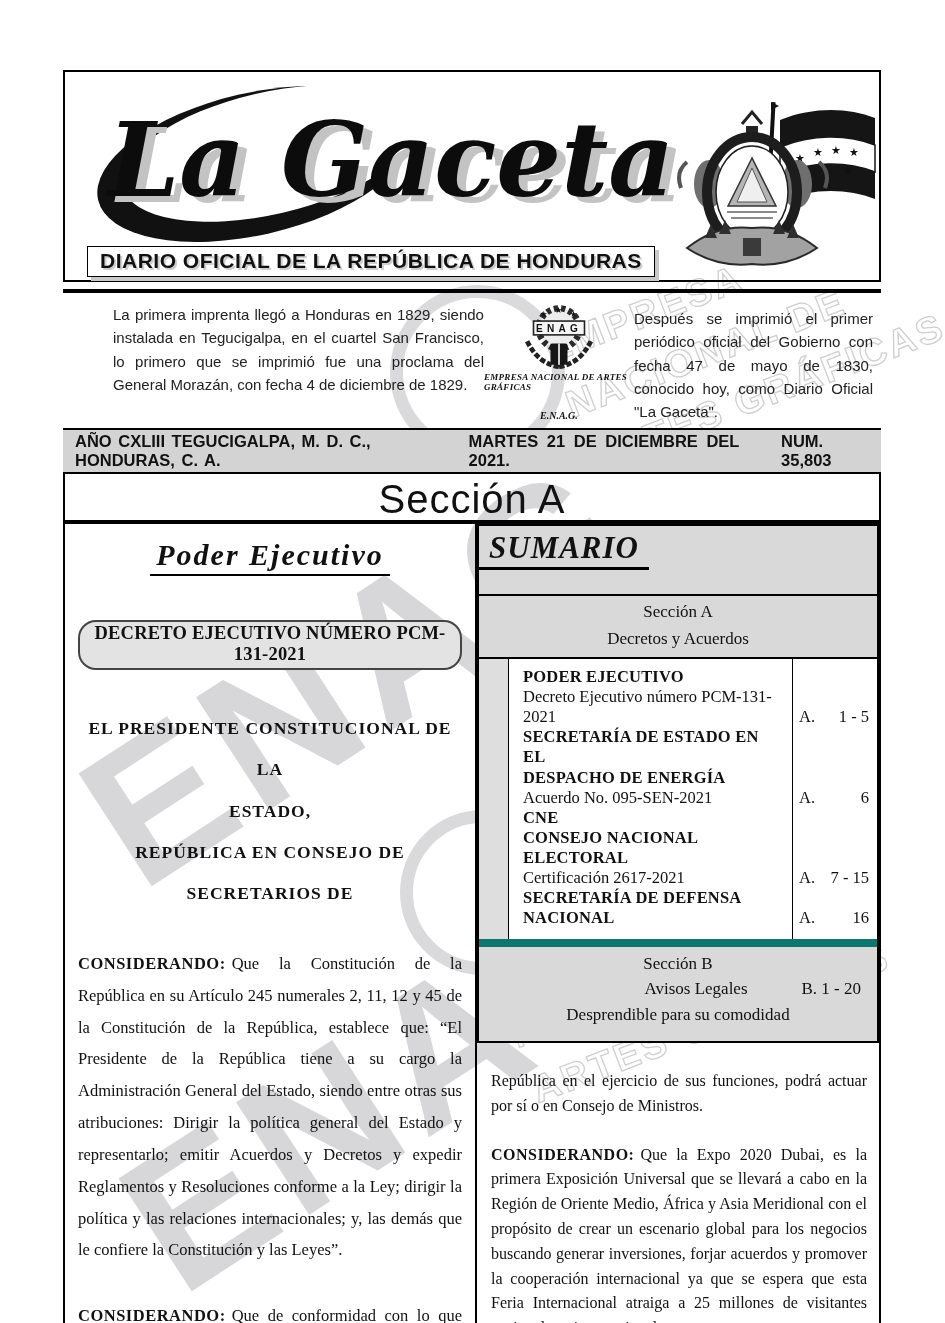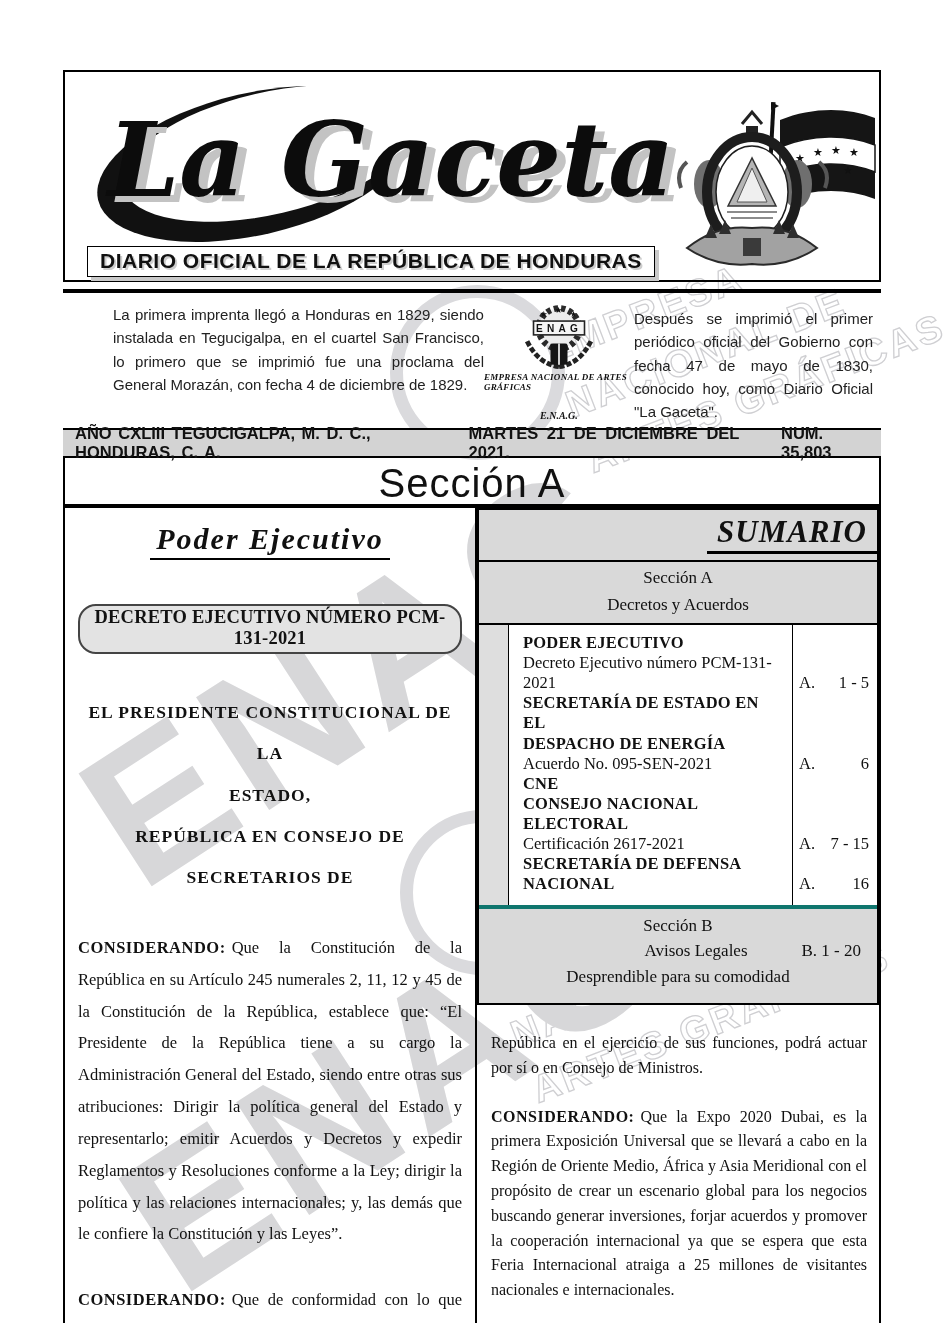--- a/index.html
+++ b/index.html
@@ -38,21 +38,21 @@
   .info-note { font-size:15px; line-height:1.55; color:#222; text-align:justify; }
   .note-left { width:388px; margin-left:50px; }
   .note-right { width:250px; margin-right:8px; margin-top:4px; }
   .badge-wrap { flex:1; display:flex; flex-direction:column; align-items:center; }
   .badge-cap1 { font-size:9px; font-weight:bold; font-style:italic; letter-spacing:.3px;
                 font-family:"Liberation Serif", serif; margin-top:1px; }
   .badge-cap2 { font-size:10px; font-weight:bold; font-style:italic;
                 font-family:Liberation Serif, serif; margin-top:18px; }
 
   .date-bar { margin-top:3px; border-top:2.5px solid #000; border-bottom:2.5px solid #000;
-              background:#d3d3d3; height:30px; display:flex; align-items:center;
+              background:#d3d3d3; height:46px; display:flex; align-items:center;
               justify-content:space-between; padding:0 12px;
               font-family:"Liberation Sans", sans-serif; font-weight:bold; font-size:16.5px; }
   .date-left { word-spacing:2px; }
   .date-right { display:flex; gap:34px; word-spacing:4px; }
 
   .section-frame { border-left:2.5px solid #000; border-right:2.5px solid #000;
                    border-bottom:3px solid #000; }
   .section-banner { text-align:center; font-family:"Liberation Sans", sans-serif;
                     font-size:40px; height:50px; line-height:50px;
                     border-bottom:4px solid #000; letter-spacing:1px; }
@@ -70,41 +70,41 @@
   .decree-pill { display:inline-block; border:2px solid #444; border-radius:18px;
                  background:#e3e3e3; padding:1px 12px 3px; font-weight:bold;
                  font-size:18.5px; letter-spacing:.2px; }
   .president { margin-top:38px; text-align:center; font-weight:bold;
                font-size:17.5px; line-height:2.35; letter-spacing:1px; }
   .body-par { margin-top:34px; text-align:justify; font-size:16.5px; line-height:1.93; }
   .body-par .lead { font-weight:bold; margin-right:6px; letter-spacing:.5px; }
 
   
   .sumario { border:2.5px solid #000; }
-  .sum-title { background:#d9d9d9; text-align:right; padding:4px 0 6px;
+  .sum-title { background:#d9d9d9; text-align:left; padding:4px 0 24px;
                border-bottom:2px solid #000; }
   .sum-title span { display:inline-block; font-weight:bold; font-style:italic;
                     font-size:31px; letter-spacing:1px; border-bottom:3.5px solid #000;
                     padding:0 10px 1px; }
   .sum-subhead { background:#d9d9d9; text-align:center; font-size:17px;
                  line-height:1.55; padding:3px 0 5px; border-bottom:2px solid #000; }
   .sum-body { position:relative; background:#fff; padding:8px 0 10px; }
   .sum-gutter { position:absolute; left:0; top:0; bottom:0; width:30px;
                 background:#dedede; border-right:1.5px solid #000; }
   .sum-vline { position:absolute; right:84px; top:0; bottom:0; width:0;
                border-left:1.5px solid #000; }
   .sum-entry { display:flex; position:relative; }
   .sum-entry + .sum-entry { margin-top:0; }
   .sum-main { flex:1; padding:0 8px 0 44px; font-size:16.5px; line-height:1.22; }
   .sum-h { display:block; font-weight:bold; letter-spacing:.2px; }
   .sum-item { display:block; }
   .sum-pages { width:84px; display:flex; align-items:flex-end; padding:0 8px 0 6px; }
   .sum-pages .pg { width:100%; display:flex; justify-content:space-between;
                    font-size:16.5px; line-height:1.22; }
-  .sum-secb { background:#d9d9d9; border-top:4px solid #0f766e; text-align:center;
+  .sum-secb { background:#d9d9d9; border-top:8px solid #0f766e; text-align:center;
               font-size:17px; line-height:1.5; padding:4px 0 14px; }
   .secb-line2 { position:relative;padding-left:36px; }
   .secb-pages { position:absolute; right:16px; top:0; }
 
   .right-text { padding:26px 12px 0 14px; }
   .rt-par { text-align:justify; font-size:16px; line-height:1.55; }
   .rt-par + .rt-par { margin-top:24px; }
   .rt-par .lead { font-weight:bold; margin-right:6px; letter-spacing:.5px; }
 </style>
 </head>

